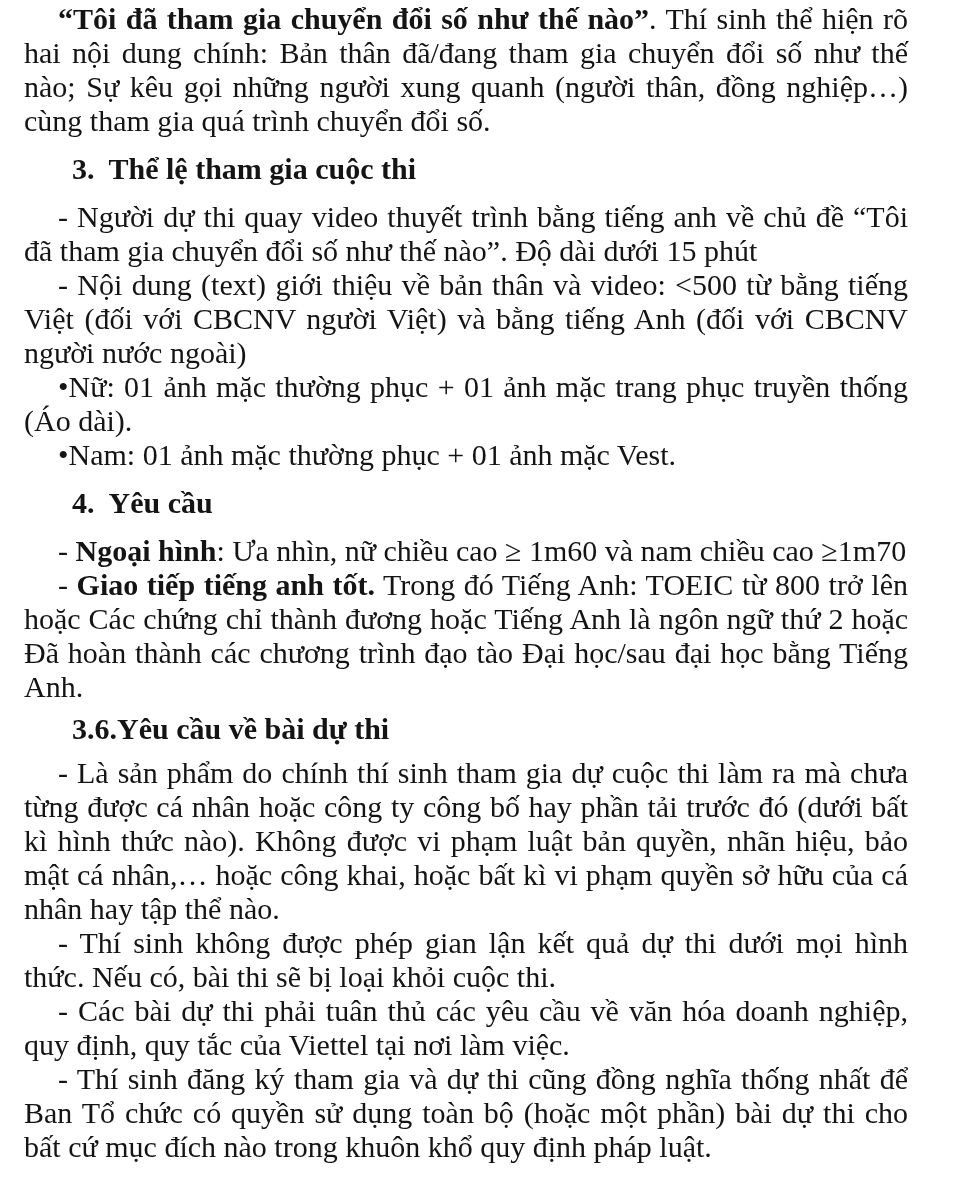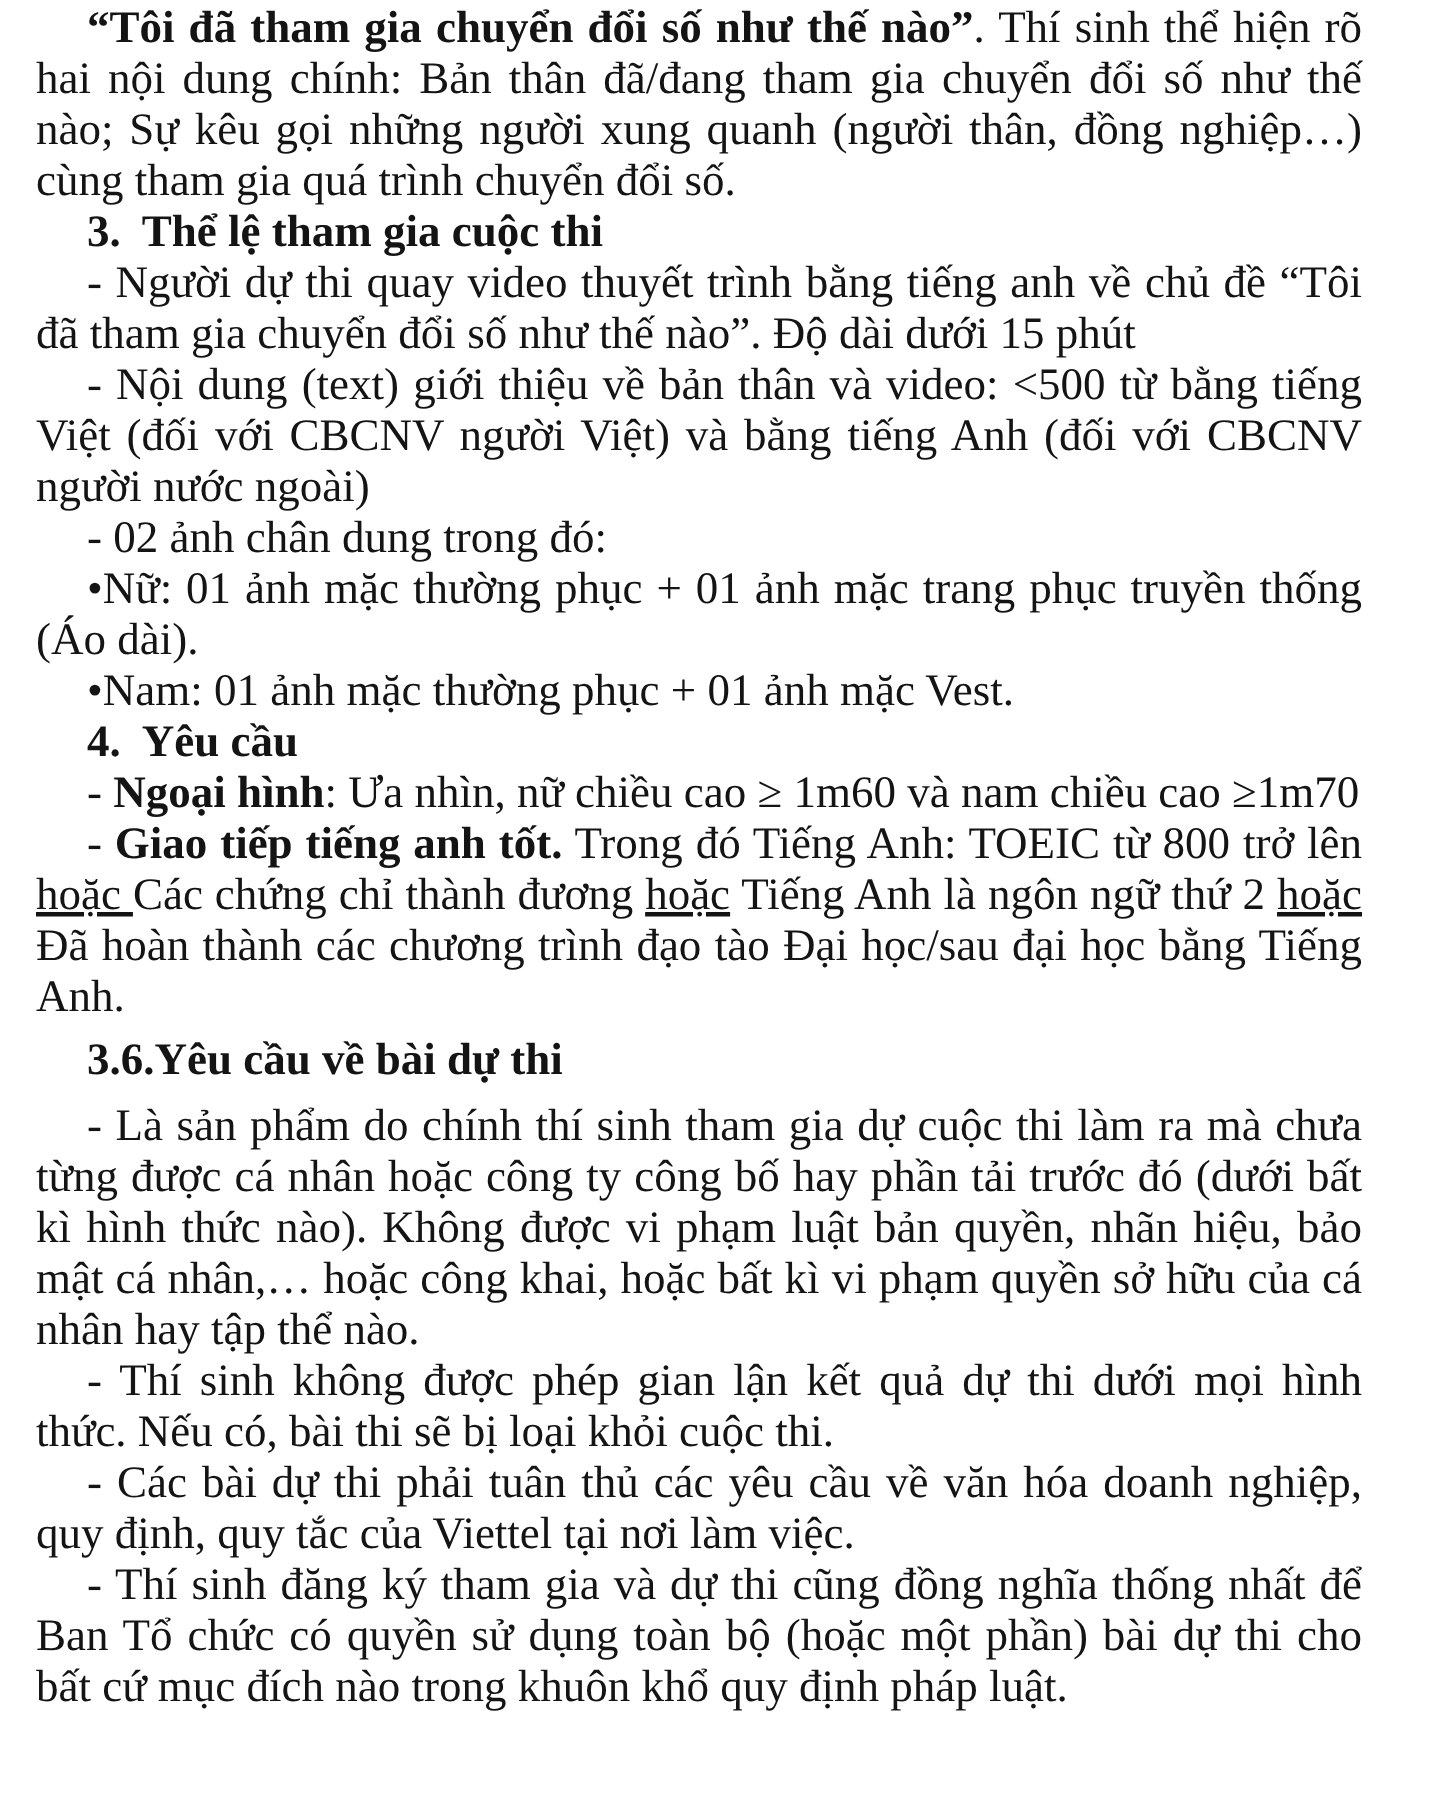--- a/index.html
+++ b/index.html
@@ -17,46 +17,45 @@
     font-size:30px;
     line-height:34px;
     text-align:justify;
     text-indent:34px;
     margin:0;
   }
   .heading{
     font-size:30px;
     line-height:34px;
     font-weight:bold;
-    margin:0;
+    margin:14px;
     padding-left:34px;
     text-indent:0;
   }
   .heading .hnum{display:inline-block;}
   .gap-wide .hnum{margin-right:14px;}
   .gap-small .hnum{margin-right:8px;}
   .gap-none .hnum{margin-right:0;}
   .h42{margin-top:8px;margin-bottom:10px;}
   .b{font-weight:bold;}
-  .u{text-decoration:underline;}
+  .u{}
 </style>
 </head>
 <body>
 
 <div class="page">
 
   <p class="para"><span class="b">“Tôi đã tham gia chuyển đổi số như thế nào”</span><span>. Thí sinh thể hiện rõ hai nội dung chính: Bản thân đã/đang tham gia chuyển đổi số như thế nào; Sự kêu gọi những người xung quanh (người thân, đồng nghiệp…) cùng tham gia quá trình chuyển đổi số.</span></p>
 
   <p class="heading gap-wide"><span class="hnum">3.</span><span>Thể lệ tham gia cuộc thi</span></p>
 
   <p class="para">- Người dự thi quay video thuyết trình bằng tiếng anh về chủ đề “Tôi đã tham gia chuyển đổi số như thế nào”. Độ dài dưới 15 phút</p>
 
   <p class="para">- Nội dung (text) giới thiệu về bản thân và video: &lt;500 từ bằng tiếng Việt (đối với CBCNV người Việt) và bằng tiếng Anh (đối với CBCNV người nước ngoài)</p>
 
-  <p class="para">- 02 ảnh chân dung trong đó:</p>
 
   <p class="para">•Nữ: 01 ảnh mặc thường phục + 01 ảnh mặc trang phục truyền thống (Áo dài).</p>
 
   <p class="para">•Nam: 01 ảnh mặc thường phục + 01 ảnh mặc Vest.</p>
 
   <p class="heading gap-wide"><span class="hnum">4.</span><span>Yêu cầu</span></p>
 
 
   <p class="para"><span>- </span><span class="b">Ngoại hình</span><span>: Ưa nhìn, nữ chiều cao ≥ 1m60 và nam chiều cao ≥1m70</span></p>
 

